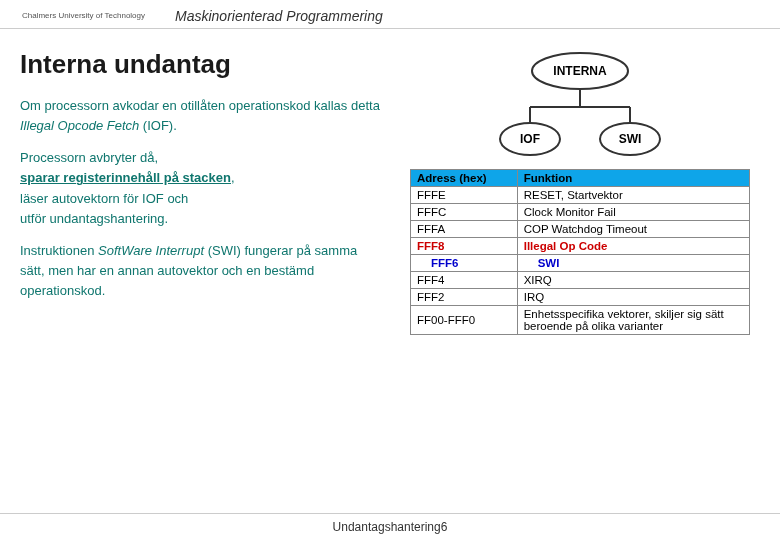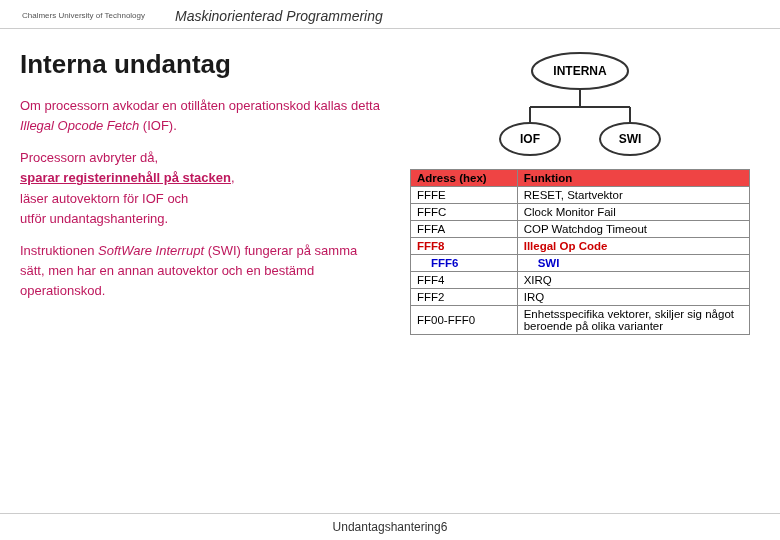--- a/index.html
+++ b/index.html
@@ -73,21 +73,21 @@
     .page-heading {
       font-size: 26px;
       font-weight: bold;
       color: #1a1a1a;
       margin-bottom: 16px;
     }
 
     .body-text {
       font-size: 13px;
       line-height: 1.55;
-      color: #be185d;
+      color: #0f766e;
       margin-bottom: 12px;
     }
 
     .body-text em {
       font-style: italic;
     }
 
     .body-text strong {
       font-weight: bold;
       text-decoration: underline;
@@ -102,21 +102,21 @@
     }
 
     .data-table th, .data-table td {
       border: 1px solid #888;
       padding: 2px 6px;
       text-align: left;
       white-space: nowrap;
     }
 
     .data-table th {
-      background: #ef4444;
+      background: #0ea5e9;
       font-weight: bold;
     }
 
     .data-table .highlight-red {
       color: #cc0000;
       font-weight: bold;
     }
 
     .data-table .highlight-blue {
       color: #0000cc;
@@ -232,21 +232,21 @@
           <tr>
             <td>FFF4</td>
             <td>XIRQ</td>
           </tr>
           <tr>
             <td>FFF2</td>
             <td>IRQ</td>
           </tr>
           <tr>
             <td>FF00-FFF0</td>
-            <td class="wrap-text">Enhetsspecifika vektorer, skiljer sig något beroende på olika varianter</td>
+            <td class="wrap-text">Enhetsspecifika vektorer, skiljer sig sätt beroende på olika varianter</td>
           </tr>
         </tbody>
     </table>
 
   </div>
 </div>
 
 <div class="footer">
   <span>Undantagshantering</span>
   <span>6</span>

